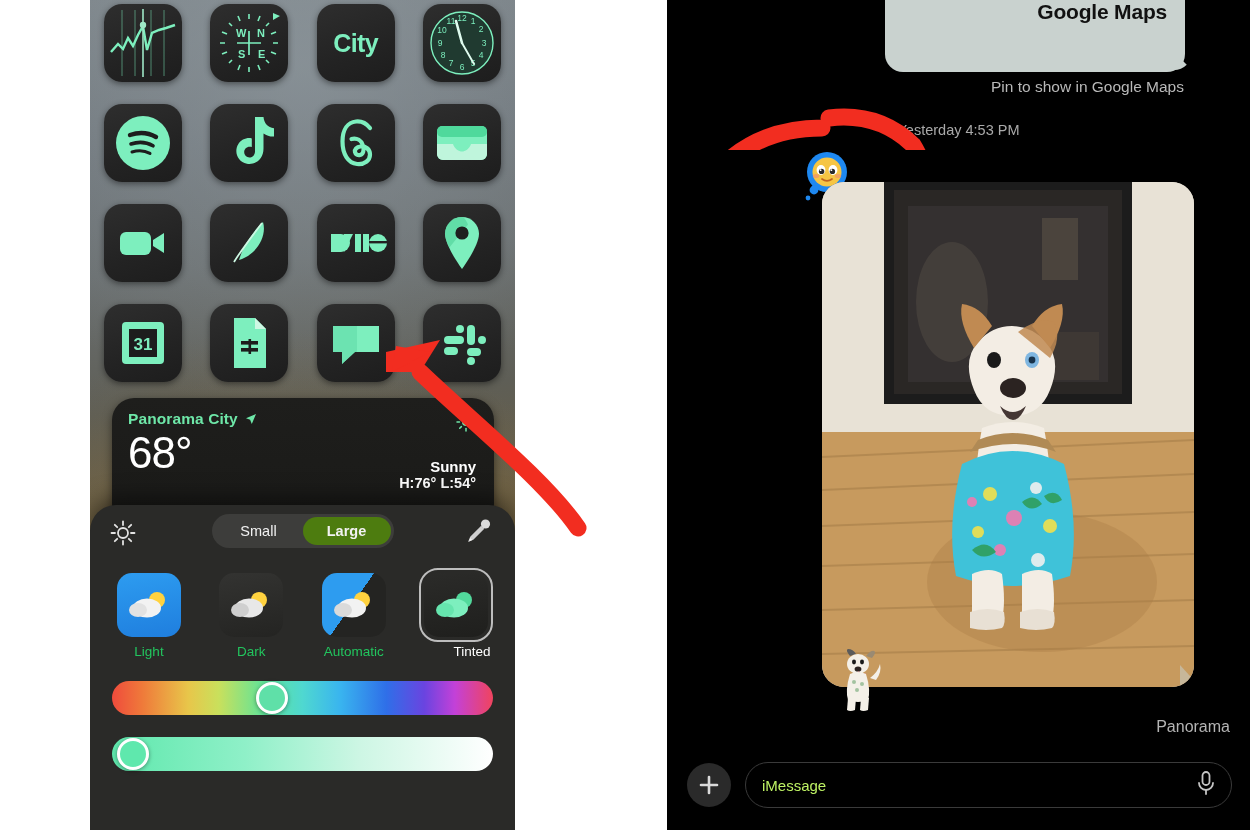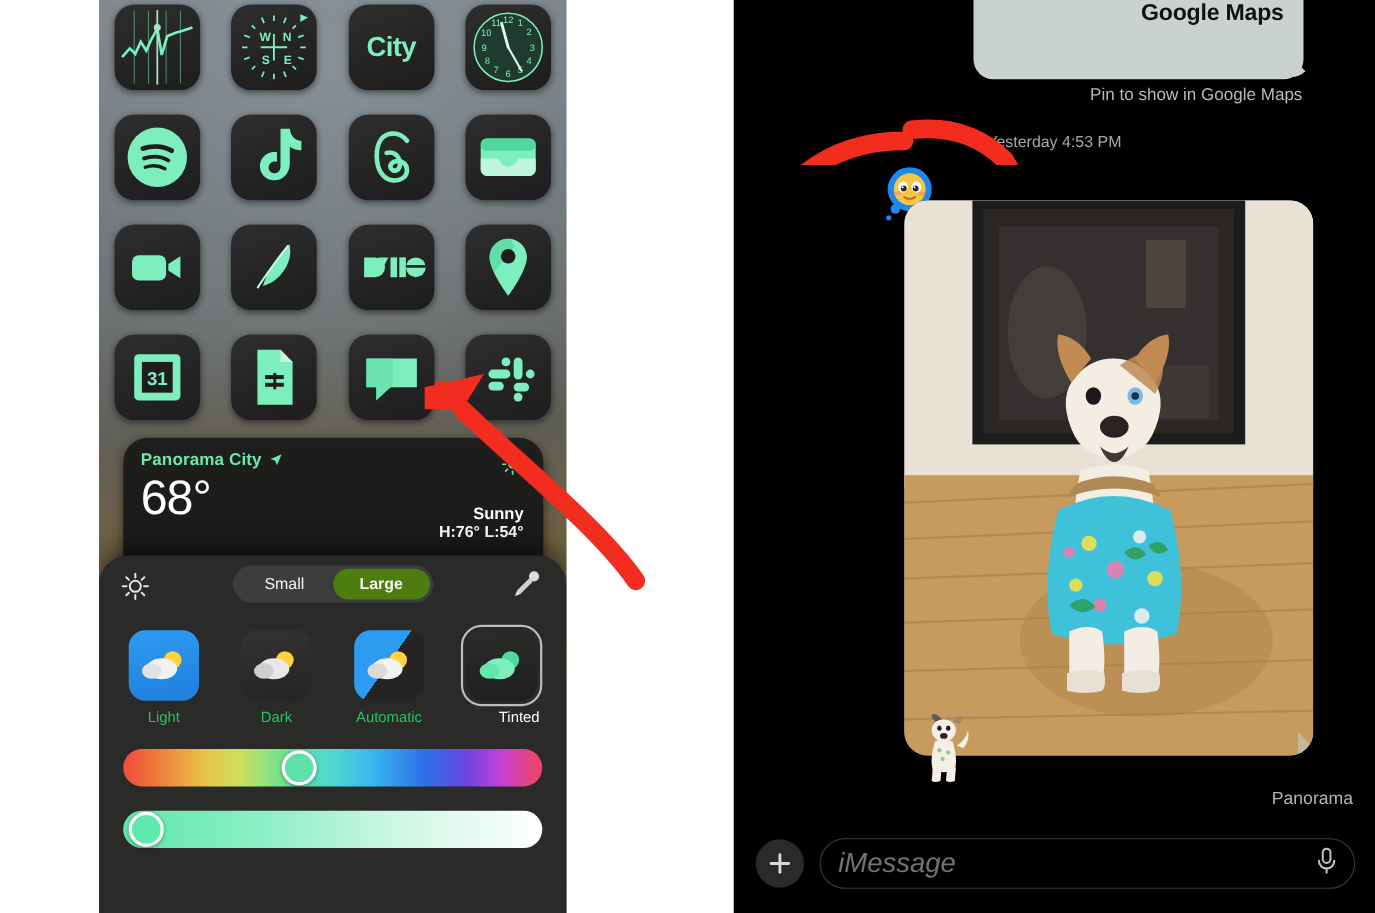--- a/index.html
+++ b/index.html
@@ -160,21 +160,21 @@
     display:flex; align-items:center; gap: 14px;
   }
   .plus-btn {
     width: 44px; height: 44px; border-radius: 50%; background:#2a2a2a;
     display:flex; align-items:center; justify-content:center; flex:0 0 auto;
   }
   .input-pill {
     flex:1; height: 46px; border:1.4px solid #3a3a3a; border-radius: 23px;
     display:flex; align-items:center; padding: 0 16px; position:relative;
   }
-  .input-ph { color:#737373; font-size: 25px; font-style: italic; }
+  .input-ph { color:#bef264; font-size: 15px; }
   .mic-ico { position:absolute; right: 14px; top: 50%; transform: translateY(-50%); }
   .anno-right { position:absolute; inset:0; pointer-events:none; }
 </style>
 </head>
 <body>
 
 <div class="stage">
 
   <div class="phone-left">
     <div class="wall-blur"></div>

